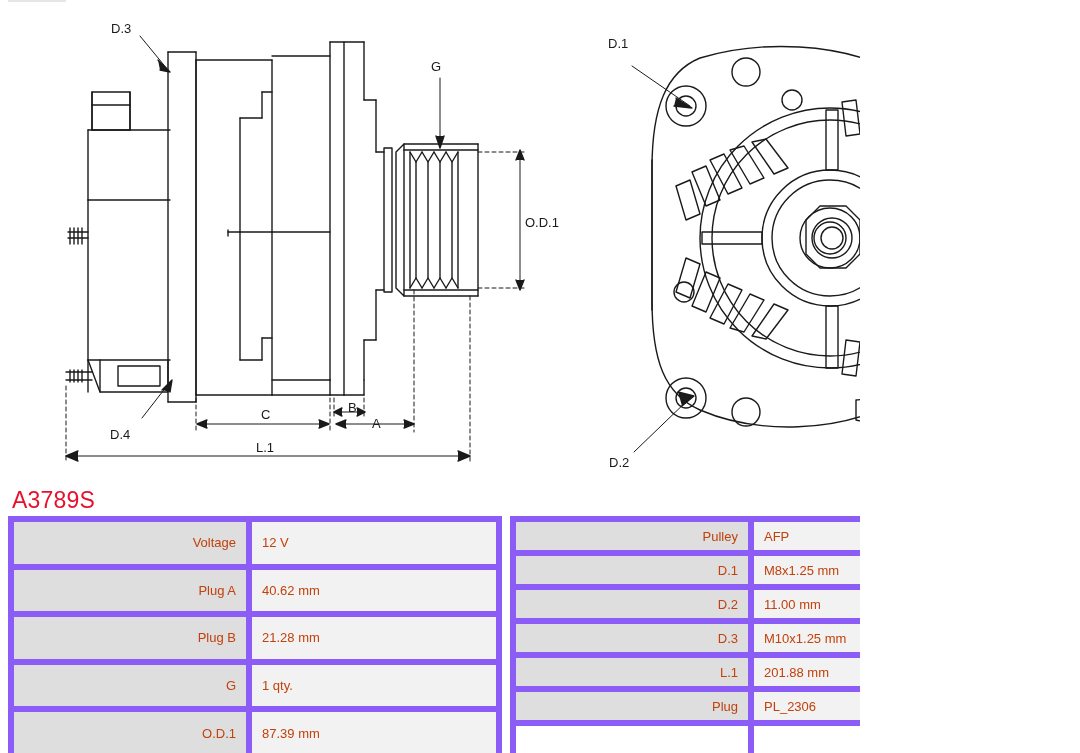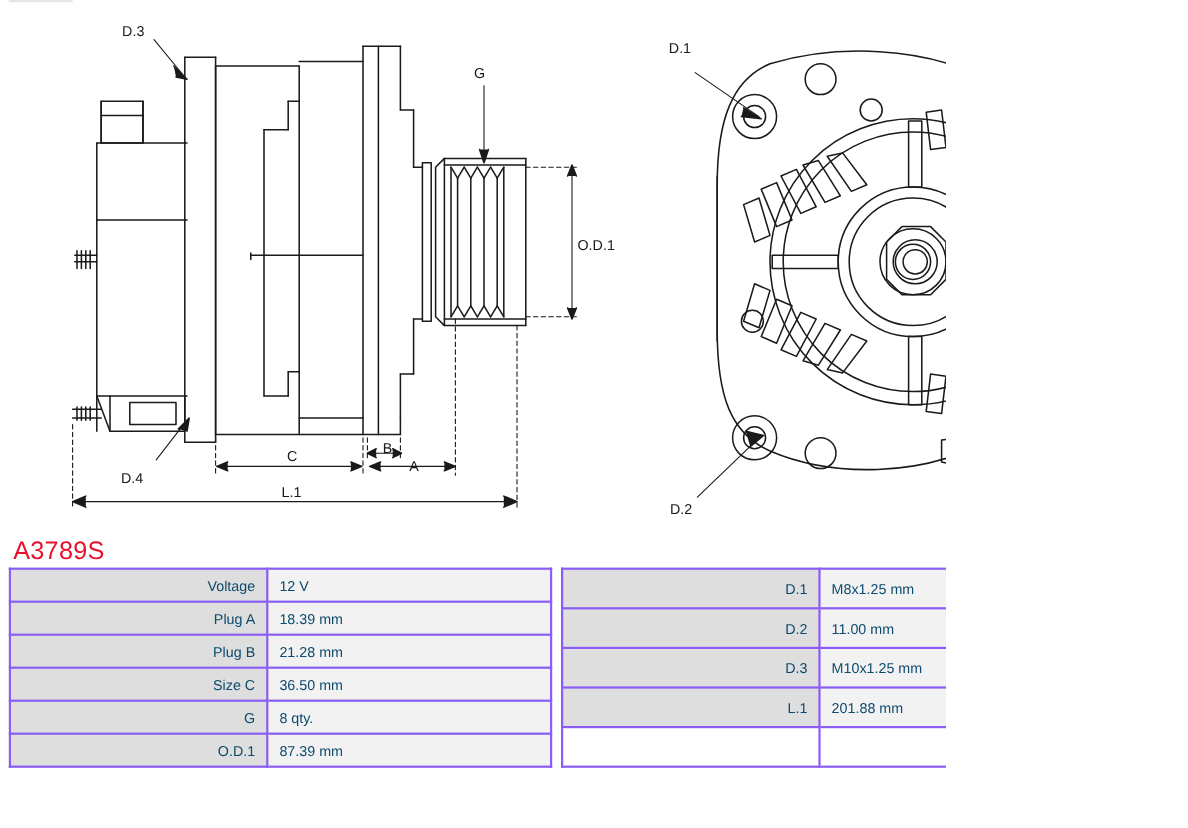--- a/index.html
+++ b/index.html
@@ -44,24 +44,24 @@
   }
   table.spec {
     border-collapse: collapse;
     width: 494px;
     table-layout: fixed;
   }
   table.spec + table.spec {
     margin-left: 8px;
   }
   table.spec td {
-    border: 2px solid #8b5cf6;
+    border: 6px solid #8b5cf6;
     height: 28px;
     font-size: 13px;
-    color: #0c4a6e;
+    color: #c2410c;
     padding: 0 10px;
     vertical-align: middle;
   }
   td.lbl {
     background: #dedede;
     text-align: right;
     width: 212px;
     color: #333333;
   }
   td.val {
@@ -325,58 +325,62 @@
 
   <div class="spec-tables">
     <table class="spec">
       <tbody>
         <tr>
           <td class="lbl">Voltage</td>
           <td class="val">12 V</td>
         </tr>
         <tr>
           <td class="lbl">Plug A</td>
-          <td class="val">18.39 mm</td>
+          <td class="val">40.62 mm</td>
         </tr>
         <tr>
           <td class="lbl">Plug B</td>
           <td class="val">21.28 mm</td>
         </tr>
         <tr>
-          <td class="lbl">Size C</td>
-          <td class="val">36.50 mm</td>
-        </tr>
-        <tr>
           <td class="lbl">G</td>
-          <td class="val">8 qty.</td>
+          <td class="val">1 qty.</td>
         </tr>
         <tr>
           <td class="lbl">O.D.1</td>
           <td class="val">87.39 mm</td>
         </tr>
       </tbody>
     </table>
 
     <table class="spec">
       <tbody>
         <tr>
+          <td class="lbl">Pulley</td>
+          <td class="val">AFP</td>
+        </tr>
+        <tr>
           <td class="lbl">D.1</td>
           <td class="val">M8x1.25 mm</td>
         </tr>
         <tr>
           <td class="lbl">D.2</td>
           <td class="val">11.00 mm</td>
         </tr>
         <tr>
           <td class="lbl">D.3</td>
           <td class="val">M10x1.25 mm</td>
         </tr>
         <tr>
           <td class="lbl">L.1</td>
           <td class="val">201.88 mm</td>
+        </tr>
+        <tr>
+          <td class="lbl">Plug</td>
+          <td class="val">PL_2306</td>
         </tr>
         <tr>
           <td class="empty"></td>
           <td class="empty"></td>
         </tr>
       </tbody>
     </table>
   </div>
 
 </div>

